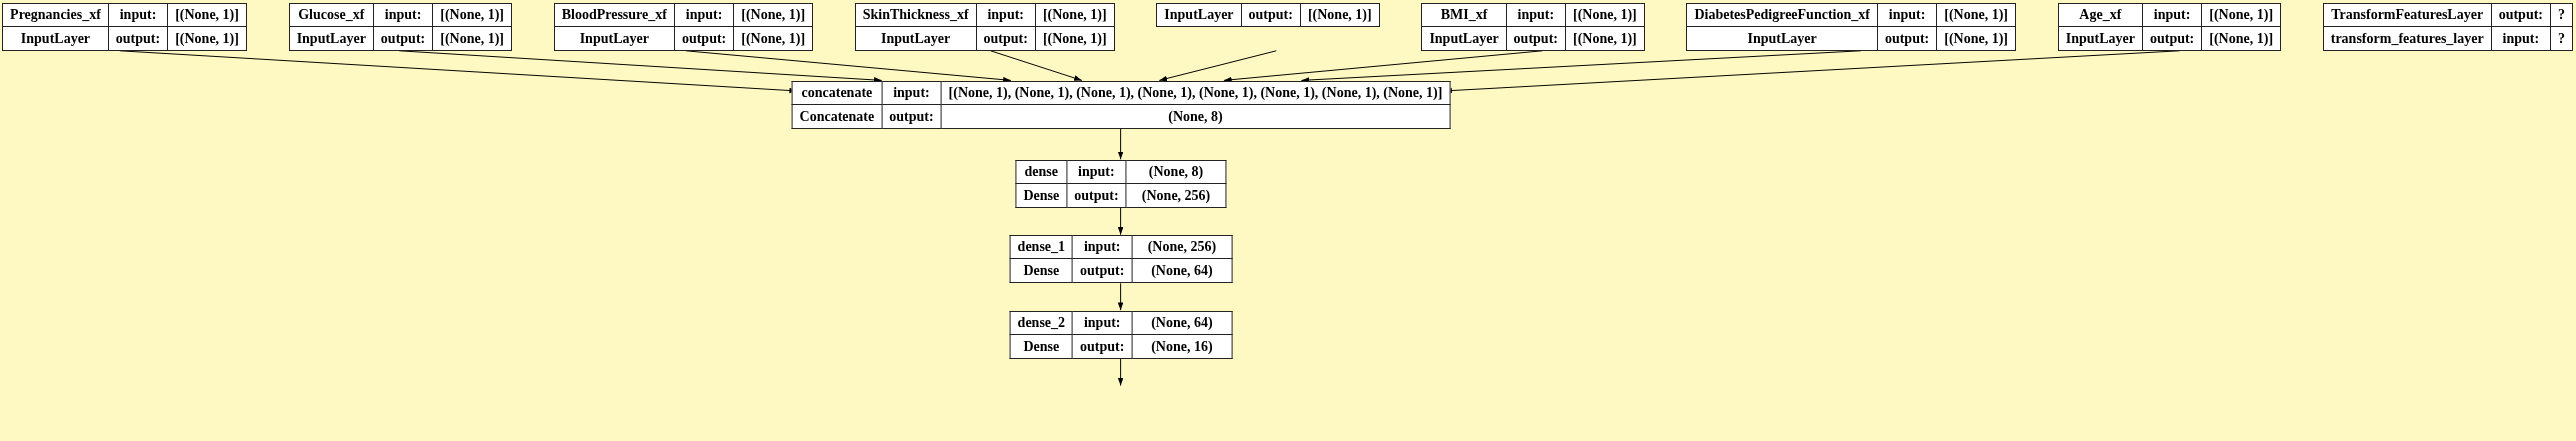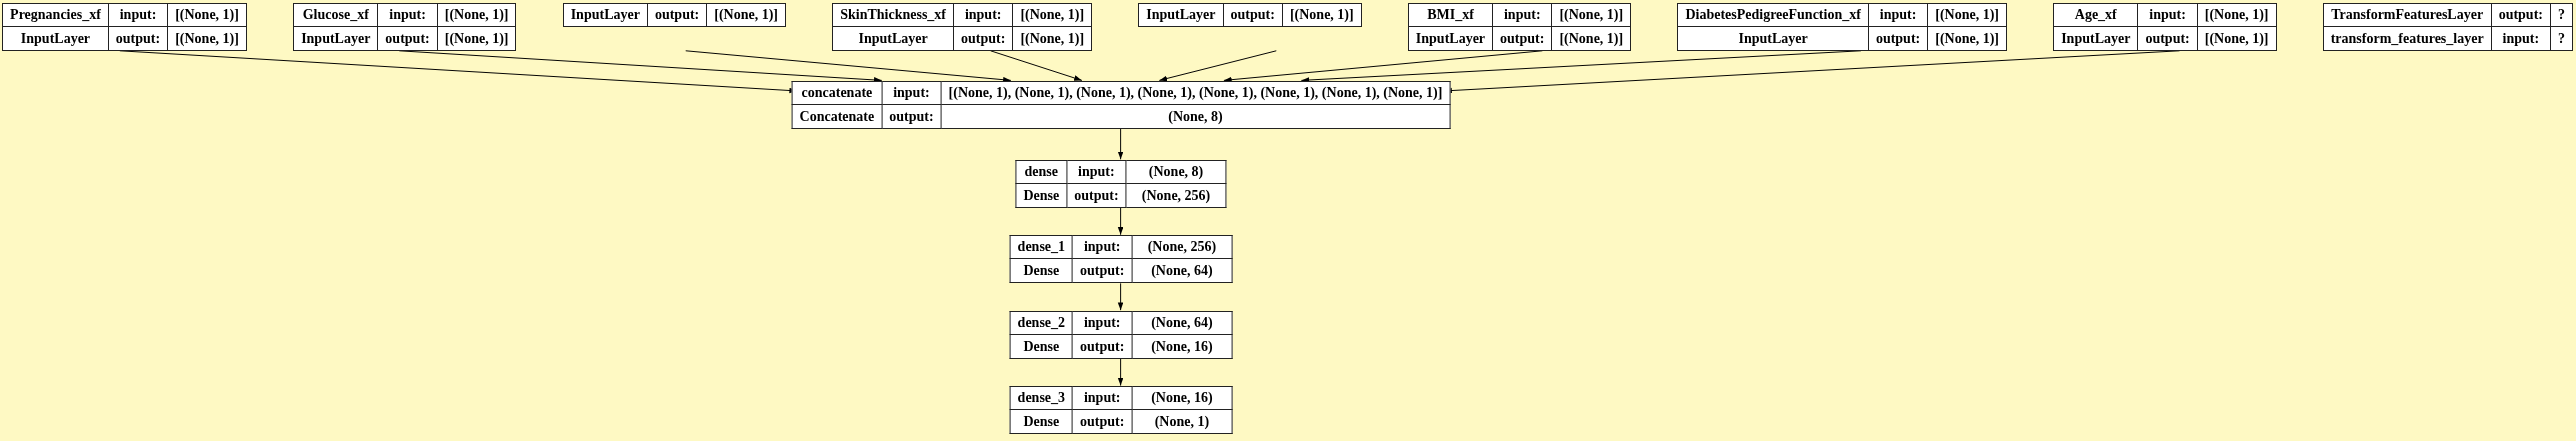--- a/index.html
+++ b/index.html
@@ -78,20 +78,25 @@
       </div>
       <div class="row">
         <span class="cell">InputLayer</span>
         <span class="cell">output:</span>
         <span class="cell">[(None, 1)]</span>
       </div>
     </div>
 
     <div class="node">
       <div class="row">
+        <span class="cell">BloodPressure_xf</span>
+        <span class="cell">input:</span>
+        <span class="cell">[(None, 1)]</span>
+      </div>
+      <div class="row">
         <span class="cell">InputLayer</span>
         <span class="cell">output:</span>
         <span class="cell">[(None, 1)]</span>
       </div>
     </div>
 
     <div class="node">
       <div class="row">
         <span class="cell">SkinThickness_xf</span>
         <span class="cell">input:</span>
@@ -210,26 +215,14 @@
       <span class="cell">input:</span>
       <span class="cell shape-wide">(None, 64)</span>
     </div>
     <div class="row">
       <span class="cell">Dense</span>
       <span class="cell">output:</span>
       <span class="cell shape-wide">(None, 16)</span>
     </div>
   </div>
 
-  <div class="node abs" style="left:1121px;top:386px;">
-    <div class="row">
-      <span class="cell">dense_3</span>
-      <span class="cell">input:</span>
-      <span class="cell shape-wide">(None, 16)</span>
-    </div>
-    <div class="row">
-      <span class="cell">Dense</span>
-      <span class="cell">output:</span>
-      <span class="cell shape-wide">(None, 1)</span>
-    </div>
-  </div>
 </div>
 
 
 </body></html>

